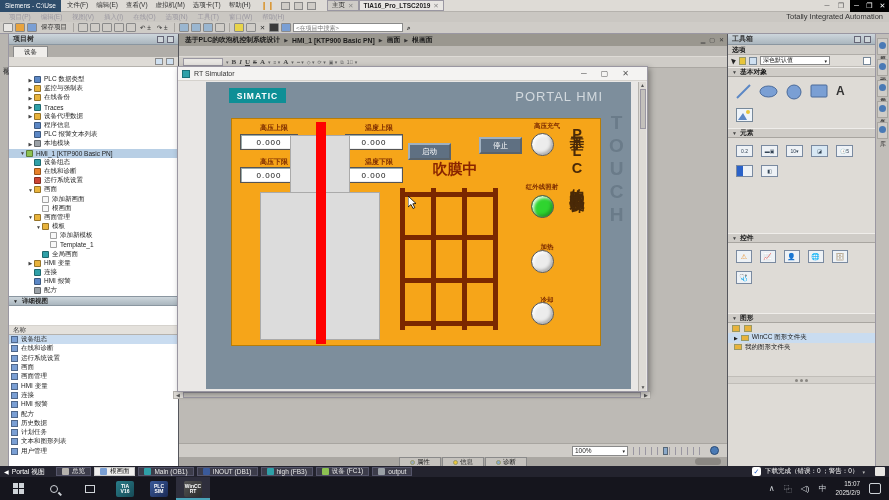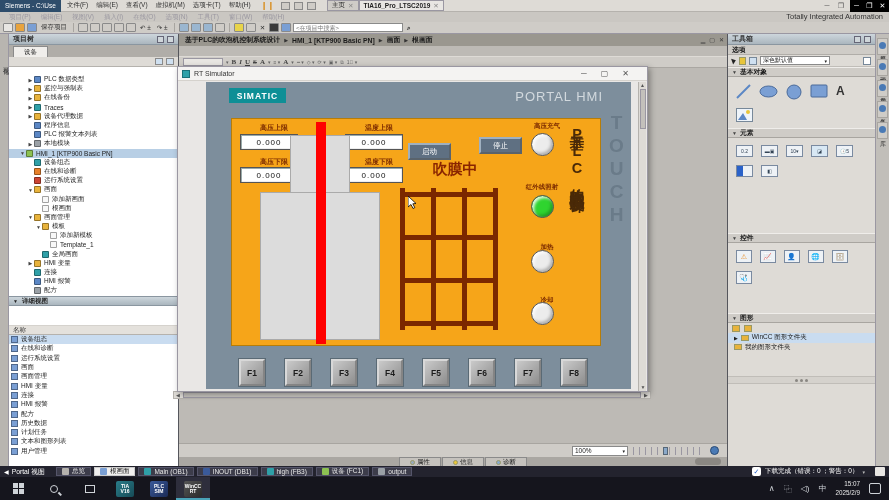--- a/index.html
+++ b/index.html
@@ -570,30 +570,20 @@
             <div class="ind-lamp" style="left: 299px; top: 183px;"></div>
           </div>
         <div id="vtitle">基于PLC的吹泡机控制系统设计</div>
         <div id="cursor">
           <svg width="9" height="13" viewBox="0 0 9 13">
               <polygon points="0,0 0,11 3,8.5 5,12.5 6.8,11.6 4.8,7.8 8,7.5" fill="#fff" stroke="#000" stroke-width="0.8"></polygon>
             </svg>
         </div>
       </div>
 
-      <div id="fkeys">
-          <div class="fkey">F1</div>
-          <div class="fkey">F2</div>
-          <div class="fkey">F3</div>
-          <div class="fkey">F4</div>
-          <div class="fkey">F5</div>
-          <div class="fkey">F6</div>
-          <div class="fkey">F7</div>
-          <div class="fkey">F8</div>
-        </div>
     </div>
   </div>
 
   <div class="abs" id="toolbox">
     <div class="panel-hdr">
       <span>工具箱</span>
       <span class="hico">
           <i></i>
           <i></i>
         </span>

